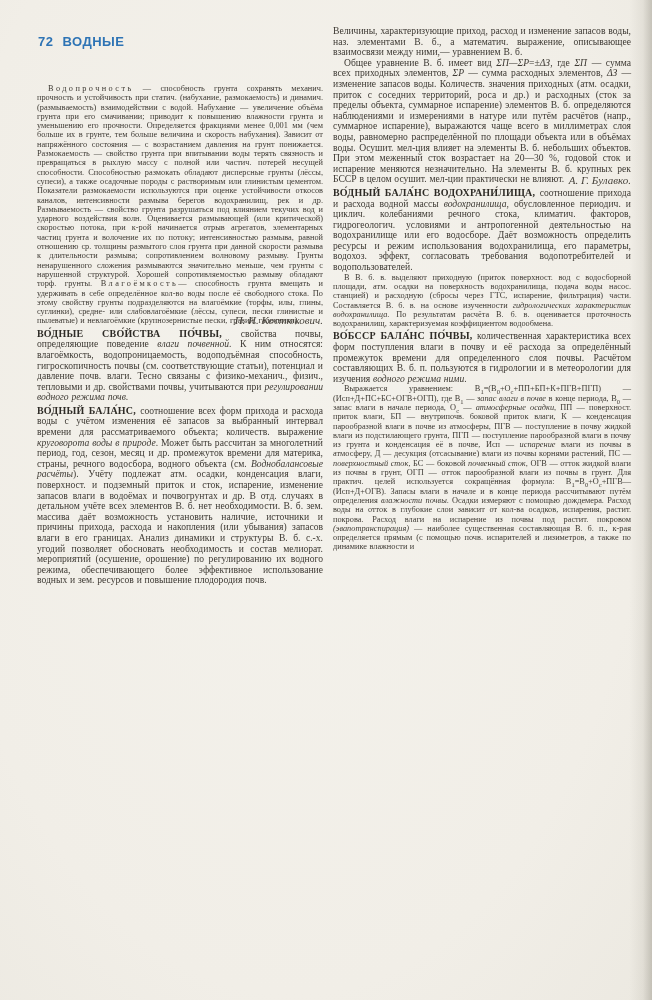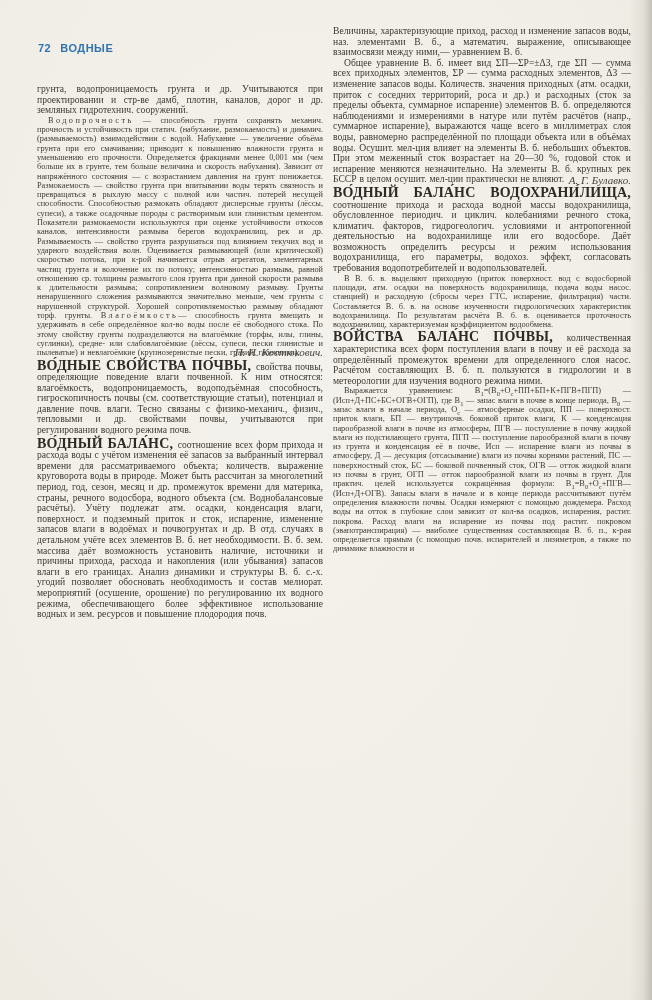--- a/index.html
+++ b/index.html
@@ -8,57 +8,56 @@
     position:relative;width:652px;height:1000px;
     background:
       linear-gradient(90deg, rgba(0,0,0,0) 0%, rgba(0,0,0,0) 96.5%, rgba(120,115,100,0.10) 98.6%, rgba(90,85,70,0.28) 100%),
       radial-gradient(ellipse at 45% 40%, #f4f2ec 0%, #f1eee7 70%, #ece9e1 100%);
     font-family:"Liberation Serif","DejaVu Serif",serif;
     color:#3d3933;
   }
   .running-head{
     position:absolute;left:38px;top:34px;
     font-family:"Liberation Sans","DejaVu Sans",sans-serif;
-    font-weight:bold;font-size:11px;letter-spacing:0.5px;margin-top:8px;
+    font-weight:bold;font-size:13px;letter-spacing:0.5px;
   }
   .running-head .num{margin-right:9px;}
   .col{position:absolute;text-align:justify;}
   .col-left{left:37px;top:84px;width:286px;}
   .col-right{left:333px;top:26px;width:298px;}
   .para{margin:0;text-align:justify;word-spacing:0.4px;}
   .para.main{font-size:9.6px;line-height:10.6px;}
   .para.petit{font-size:8.3px;line-height:9.3px;}
   .para.indent{text-indent:11px;}
   .para.entry{margin-top:3px;}
-  .headword{font-weight:bold;font-size:14px;letter-spacing:0.2px;color:#2e2b26;}
-  .it{}
+  .headword{font-weight:bold;font-size:10px;letter-spacing:0.2px;color:#2e2b26;}
+  .it{font-style:italic;}
   .spaced{letter-spacing:2.4px;margin-top:10px;}
   sub{font-size:6.5px;line-height:0;}
   .signature{
     font-style:italic;text-align:right;
     font-size:11px;line-height:9.3px;color:#47433c;
   }
   .signature.pull{margin-top:-9.3px;}
 </style>
 </head>
 <body>
 
 <div class="page">
   <div class="running-head" style="color: rgb(46, 116, 181);">
     <span class="num">72</span><span>ВОДНЫЕ</span>
   </div>
   <div class="col col-left" id="col-left">
-      <p class="para main"><span class="it">грунта, водопроницаемость грунта</span><span> и др. Учитываются при проектировании и стр-ве дамб, плотин, каналов, дорог и др. земляных гидротехнич. сооружений.</span></p>
       <p class="para petit indent"><span class="spaced">Водопрочность</span><span> — способность грунта сохранять механич. прочность и устойчивость при статич. (набухание, размокаемость) и динамич. (размываемость) взаимодействии с водой. Набухание — увеличение объёма грунта при его смачивании; приводит к повышению влажности грунта и уменьшению его прочности. Определяется фракциями менее 0,001 мм (чем больше их в грунте, тем больше величина и скорость набухания). Зависит от напряжённого состояния — с возрастанием давления на грунт понижается. Размокаемость — свойство грунта при впитывании воды терять связность и превращаться в рыхлую массу с полной или частич. потерей несущей способности. Способностью размокать обладают дисперсные грунты (лёссы, супеси), а также осадочные породы с растворимым или глинистым цементом. Показатели размокаемости используются при оценке устойчивости откосов каналов, интенсивности размыва берегов водохранилищ, рек и др. Размываемость — свойство грунта разрушаться под влиянием текучих вод и ударного воздействия волн. Оценивается размывающей (или критической) скоростью потока, при к-рой начинается отрыв агрегатов, элементарных частиц грунта и волочение их по потоку; интенсивностью размыва, равной отношению ср. толщины размытого слоя грунта при данной скорости размыва к длительности размыва; сопротивлением волновому размыву. Грунты ненарушенного сложения размываются значительно меньше, чем грунты с нарушенной структурой. Хорошей сопротивляемостью размыву обладают торф. грунты. </span><span class="spaced">Влагоёмкость</span><span>— способность грунта вмещать и удерживать в себе определённое кол-во воды после её свободного стока. По этому свойству грунты подразделяются на влагоёмкие (торфы, илы, глины, суглинки), средне- или слабовлагоёмкие (лёссы, супеси, пески глинистые и пылеватые) и невлагоёмкие (крупнозернистые пески, гравий, галечники).</span></p>
       <div class="signature pull">П. Н. Костюкович.</div>
       <p class="para main entry"><span class="headword">ВО́ДНЫЕ СВО́ЙСТВА ПО́ЧВЫ, </span><span>свойства почвы, определяющие поведение </span><span class="it">влаги почвенной</span><span>. К ним относятся: влагоёмкость, водопроницаемость, водоподъёмная способность, гигроскопичность почвы (см. соответствующие статьи), потенциал и давление почв. влаги. Тесно связаны с физико-механич., физич., тепловыми и др. свойствами почвы, учитываются при </span><span class="it">регулировании водного режима почв</span><span>.</span></p>
       <p class="para main entry"><span class="headword">ВО́ДНЫЙ БАЛА́НС, </span><span>соотношение всех форм прихода и расхода воды с учётом изменения её запасов за выбранный интервал времени для рассматриваемого объекта; количеств. выражение </span><span class="it">круговорота воды в природе</span><span>. Может быть рассчитан за многолетний период, год, сезон, месяц и др. промежуток времени для материка, страны, речного водосбора, водного объекта (см. </span><span class="it">Воднобалансовые расчёты</span><span>). Учёту подлежат атм. осадки, конденсация влаги, поверхност. и подземный приток и сток, испарение, изменение запасов влаги в водоёмах и почвогрунтах и др. В отд. случаях в детальном учёте всех элементов В. б. нет необходимости. В. б. зем. массива даёт возможность установить наличие, источники и причины прихода, расхода и накопления (или убывания) запасов влаги в его границах. Анализ динамики и структуры В. б. с.-х. угодий позволяет обосновать необходимость и состав мелиорат. мероприятий (осушение, орошение) по регулированию их водного режима, обеспечивающего более эффективное использование водных и зем. ресурсов и повышение плодородия почв.</span></p>
     </div>
   <div class="col col-right" id="col-right">
       <p class="para main"><span>Величины, характеризующие приход, расход и изменение запасов воды, наз. элементами В. б., а математич. выражение, описывающее взаимосвязи между ними,— уравнением В. б.</span></p>
       <p class="para main indent"><span>Общее уравнение В. б. имеет вид </span><span class="it">ΣП—ΣР</span><span>=±</span><span class="it">ΔЗ</span><span>, где </span><span class="it">ΣП</span><span> — сумма всех приходных элементов, </span><span class="it">ΣР</span><span> — сумма расходных элементов, </span><span class="it">ΔЗ</span><span> — изменение запасов воды. Количеств. значения приходных (атм. осадки, приток с соседних территорий, роса и др.) и расходных (сток за пределы объекта, суммарное испарение) элементов В. б. определяются наблюдениями и измерениями в натуре или путём расчётов (напр., суммарное испарение), выражаются чаще всего в миллиметрах слоя воды, равномерно распределённой по площади объекта или в объёмах воды. Осушит. мел-ция влияет на элементы В. б. небольших объектов. При этом меженный сток возрастает на 20—30 %, годовой сток и испарение меняются незначительно. На элементы В. б. крупных рек БССР в целом осушит. мел-ции практически не влияют.</span></p>
       <div class="signature pull">А. Г. Булавко.</div>
       <p class="para main entry"><span class="headword">ВО́ДНЫЙ БАЛА́НС ВОДОХРАНИ́ЛИЩА, </span><span>соотношение прихода и расхода водной массы </span><span class="it">водохранилища</span><span>, обусловленное периодич. и циклич. колебаниями речного стока, климатич. факторов, гидрогеологич. условиями и антропогенной деятельностью на водохранилище или его водосборе. Даёт возможность определить ресурсы и режим использования водохранилища, его параметры, водохоз. эффект, согласовать требования водопотребителей и водопользователей.</span></p>
       <p class="para petit indent"><span>В В. б. в. выделяют приходную (приток поверхност. вод с водосборной площади, атм. осадки на поверхность водохранилища, подача воды насос. станцией) и расходную (сбросы через ГТС, испарение, фильтрация) части. Составляется В. б. в. на основе изученности </span><span class="it">гидрологических характеристик водохранилища</span><span>. По результатам расчёта В. б. в. оценивается проточность водохранилищ, характеризуемая коэффициентом водообмена.</span></p>
-      <p class="para main entry"><span class="headword">ВО́ЙСТВА БАЛА́НС ПО́ЧВЫ, </span><span>количественная характеристика всех форм поступления влаги в почву и её расхода за определённый промежуток времени для определенного слоя насос. Расчётом составляющих В. б. п. пользуются в гидрологии и в метеорологии для изучения </span><span class="it">водного режима ними</span><span>.</span></p>
+      <p class="para main entry"><span class="headword">ВО́БССР БАЛА́НС ПО́ЧВЫ, </span><span>количественная характеристика всех форм поступления влаги в почву и её расхода за определённый промежуток времени для определенного слоя почвы. Расчётом составляющих В. б. п. пользуются в гидрологии и в метеорологии для изучения </span><span class="it">водного режима ними</span><span>.</span></p>
       <p class="para petit indent"><span>Выражается уравнением: В</span><sub>1</sub><span>=(В</span><sub>0</sub><span>+О</span><sub>с</sub><span>+ПП+БП+К+ПГВ+ПГП) — (Исп+Д+ПС+БС+ОГВ+ОГП), где В</span><sub>1</sub><span> — </span><span class="it">запас влаги в почве</span><span> в конце периода, В</span><sub>0</sub><span> — запас влаги в начале периода, О</span><sub>с</sub><span> — </span><span class="it">атмосферные осадки</span><span>, ПП — поверхност. приток влаги, БП — внутрипочв. боковой приток влаги, К — конденсация парообразной влаги в почве из атмосферы, ПГВ — поступление в почву жидкой влаги из подстилающего грунта, ПГП — поступление парообразной влаги в почву из грунта и конденсация её в почве, Исп — </span><span class="it">испарение</span><span> влаги из почвы в атмосферу, Д — десукция (отсасывание) влаги из почвы корнями растений, ПС — </span><span class="it">поверхностный сток</span><span>, БС — боковой </span><span class="it">почвенный сток</span><span>, ОГВ — отток жидкой влаги из почвы в грунт, ОГП — отток парообразной влаги из почвы в грунт. Для практич. целей используется сокращённая формула: В</span><sub>1</sub><span>=В</span><sub>0</sub><span>+О</span><sub>с</sub><span>+ПГВ—(Исп+Д+ОГВ). Запасы влаги в начале и в конце периода рассчитывают путём определения </span><span class="it">влажности почвы</span><span>. Осадки измеряют с помощью дождемера. Расход воды на отток в глубокие слои зависит от кол-ва осадков, испарения, растит. покрова. Расход влаги на испарение из почвы под растит. покровом </span><span class="it">(эвапотранспирация)</span><span> — наиболее существенная составляющая В. б. п., к-рая определяется прямым (с помощью почв. испарителей и лизиметров, а также по динамике влажности и</span></p>
     </div>
 </div>
 
 </body></html>

